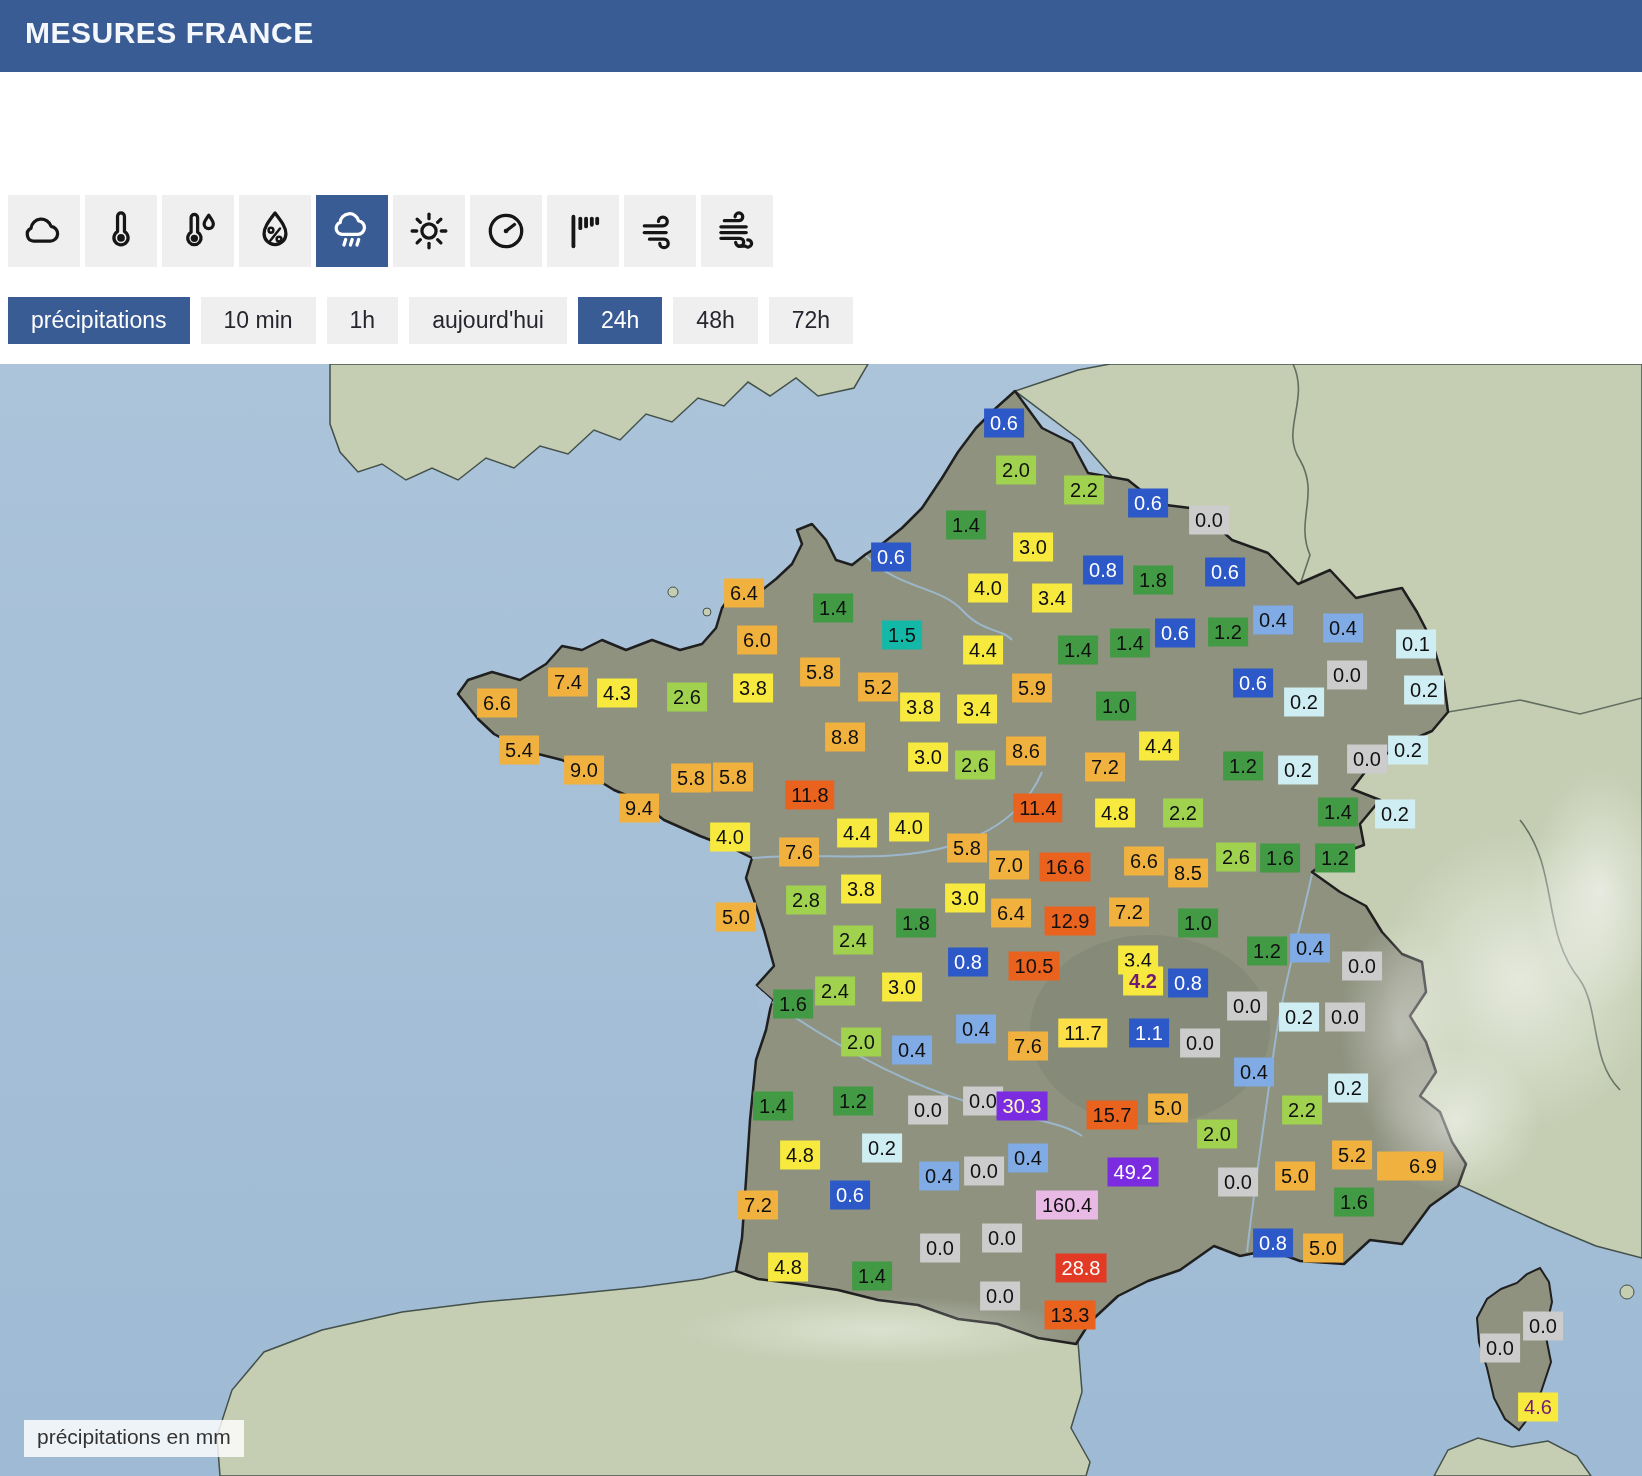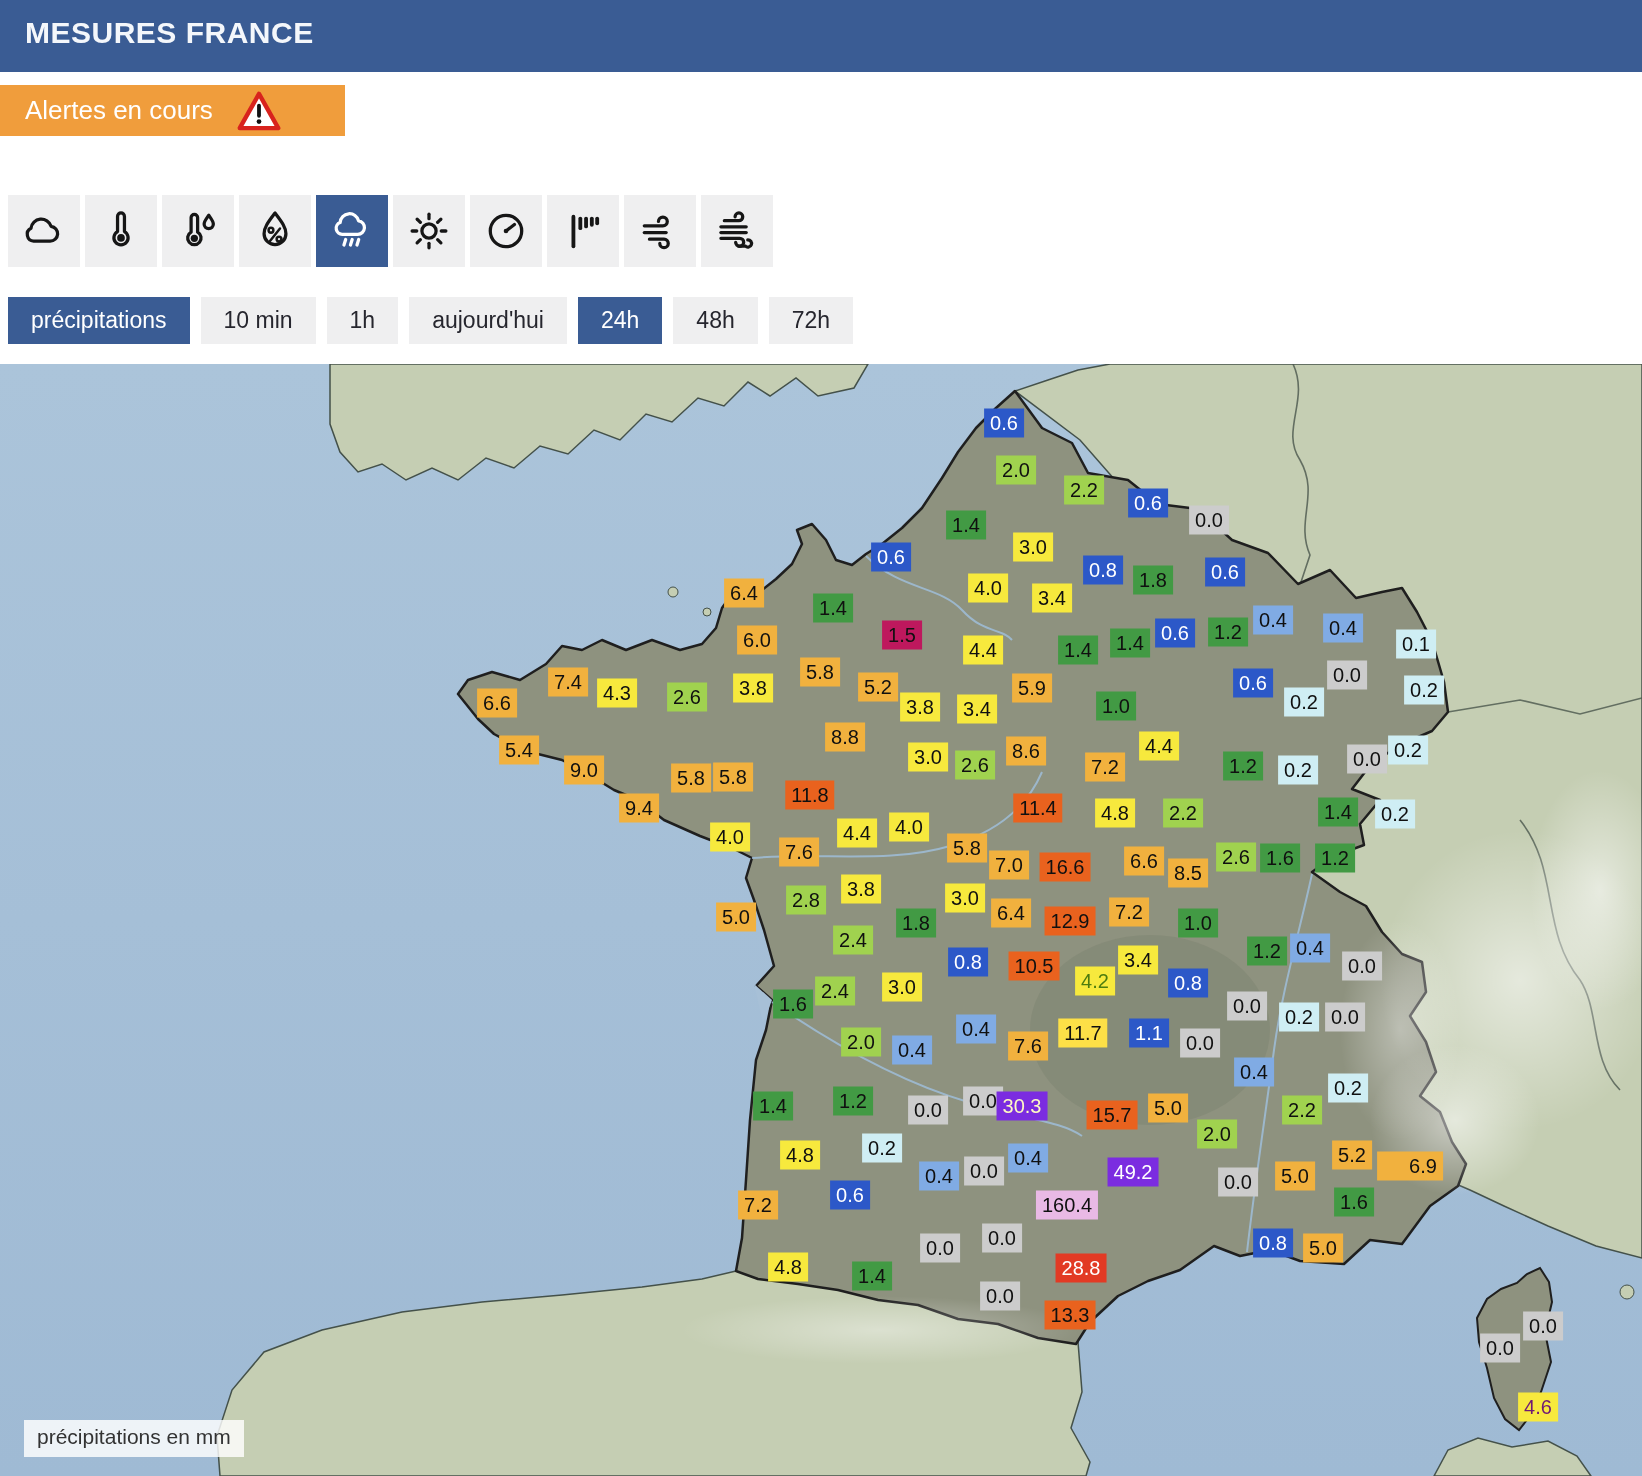--- a/index.html
+++ b/index.html
@@ -40,28 +40,20 @@
 </style>
 </head>
 <body>
 
 <div id="page">
 
   <header id="app-header">
     <h1 id="app-title">MESURES FRANCE</h1>
   </header>
 
-  <button id="alert-btn">
-    <span>Alertes en cours</span>
-    <svg width="44" height="40" viewBox="0 0 24 22">
-      <path d="M12 1.6 L22.6 20.4 H1.4 Z" fill="#ffffff" stroke="#d8231d" stroke-width="2.4" stroke-linejoin="round"></path>
-      <line x1="12" y1="8" x2="12" y2="13.6" stroke="#111" stroke-width="2.1" stroke-linecap="round"></line>
-      <circle cx="12" cy="16.8" r="1.3" fill="#111"></circle>
-    </svg>
-  </button>
 
   <div id="icon-row">
     <button class="icon-btn" aria-label="cloud">
       <svg width="46" height="46" viewBox="0 0 24 24" fill="none" stroke="currentColor" stroke-width="1.7" stroke-linecap="round" stroke-linejoin="round">
         <path d="M6.6 17.3 h8.6 a3.9 3.9 0 0 0 .5 -7.77 A5.4 5.4 0 0 0 5.2 10.6 A3.55 3.55 0 0 0 6.6 17.3 Z"></path>
       </svg>
     </button>
     <button class="icon-btn" aria-label="thermometer">
       <svg width="46" height="46" viewBox="0 0 24 24" fill="none" stroke="currentColor" stroke-width="1.7" stroke-linecap="round" stroke-linejoin="round">
         <path d="M10.2 4.4 a1.8 1.8 0 0 1 3.6 0 v7.9 a3.7 3.7 0 1 1 -3.6 0 Z"></path>
@@ -213,21 +205,21 @@
         <div class="map-label" style="left: 1225px; top: 208px; background: rgb(44, 88, 200); color: rgb(255, 255, 255);">0.6</div>
         <div class="map-label" style="left: 1153px; top: 216px; background: rgb(66, 154, 68); color: rgb(16, 16, 16);">1.8</div>
         <div class="map-label" style="left: 988px; top: 224px; background: rgb(247, 233, 61); color: rgb(16, 16, 16);">4.0</div>
         <div class="map-label" style="left: 744px; top: 229px; background: rgb(241, 177, 62); color: rgb(16, 16, 16);">6.4</div>
         <div class="map-label" style="left: 1052px; top: 234px; background: rgb(247, 233, 61); color: rgb(16, 16, 16);">3.4</div>
         <div class="map-label" style="left: 833px; top: 244px; background: rgb(66, 154, 68); color: rgb(16, 16, 16);">1.4</div>
         <div class="map-label" style="left: 1273px; top: 256px; background: rgb(128, 171, 228); color: rgb(16, 16, 16);">0.4</div>
         <div class="map-label" style="left: 1343px; top: 264px; background: rgb(128, 171, 228); color: rgb(16, 16, 16);">0.4</div>
         <div class="map-label" style="left: 1228px; top: 268px; background: rgb(66, 154, 68); color: rgb(16, 16, 16);">1.2</div>
         <div class="map-label" style="left: 1175px; top: 269px; background: rgb(44, 88, 200); color: rgb(255, 255, 255);">0.6</div>
-        <div class="map-label" style="left: 902px; top: 271px; background: #be185d; color: rgb(16, 16, 16); text-align: right;">1.5</div>
+        <div class="map-label" style="left: 902px; top: 271px; background: #14b8a6; color: rgb(16, 16, 16); text-align: right;">1.5</div>
         <div class="map-label" style="left: 757px; top: 276px; background: rgb(241, 177, 62); color: rgb(16, 16, 16);">6.0</div>
         <div class="map-label" style="left: 1130px; top: 279px; background: rgb(66, 154, 68); color: rgb(16, 16, 16);">1.4</div>
         <div class="map-label" style="left: 1416px; top: 280px; background: rgb(207, 238, 244); color: rgb(16, 16, 16);">0.1</div>
         <div class="map-label" style="left: 1078px; top: 286px; background: rgb(66, 154, 68); color: rgb(16, 16, 16);">1.4</div>
         <div class="map-label" style="left: 983px; top: 286px; background: rgb(247, 233, 61); color: rgb(16, 16, 16);">4.4</div>
         <div class="map-label" style="left: 820px; top: 308px; background: rgb(241, 177, 62); color: rgb(16, 16, 16);">5.8</div>
         <div class="map-label" style="left: 1347px; top: 311px; background: rgb(204, 204, 204); color: rgb(16, 16, 16);">0.0</div>
         <div class="map-label" style="left: 568px; top: 318px; background: rgb(241, 177, 62); color: rgb(16, 16, 16);">7.4</div>
         <div class="map-label" style="left: 1253px; top: 319px; background: rgb(44, 88, 200); color: rgb(255, 255, 255);">0.6</div>
         <div class="map-label" style="left: 878px; top: 323px; background: rgb(241, 177, 62); color: rgb(16, 16, 16);">5.2</div>
@@ -283,21 +275,21 @@
         <div class="map-label" style="left: 1070px; top: 557px; background: rgb(233, 98, 30); color: rgb(16, 16, 16);">12.9</div>
         <div class="map-label" style="left: 916px; top: 559px; background: rgb(66, 154, 68); color: rgb(16, 16, 16);">1.8</div>
         <div class="map-label" style="left: 1198px; top: 559px; background: rgb(66, 154, 68); color: rgb(16, 16, 16);">1.0</div>
         <div class="map-label" style="left: 853px; top: 576px; background: rgb(160, 210, 79); color: rgb(16, 16, 16);">2.4</div>
         <div class="map-label" style="left: 1310px; top: 584px; background: rgb(128, 171, 228); color: rgb(16, 16, 16);">0.4</div>
         <div class="map-label" style="left: 1267px; top: 587px; background: rgb(66, 154, 68); color: rgb(16, 16, 16);">1.2</div>
         <div class="map-label" style="left: 1138px; top: 596px; background: rgb(247, 233, 61); color: rgb(16, 16, 16);">3.4</div>
         <div class="map-label" style="left: 968px; top: 598px; background: rgb(44, 88, 200); color: rgb(255, 255, 255);">0.8</div>
         <div class="map-label" style="left: 1034px; top: 602px; background: rgb(233, 98, 30); color: rgb(16, 16, 16);">10.5</div>
         <div class="map-label" style="left: 1362px; top: 602px; background: rgb(204, 204, 204); color: rgb(16, 16, 16);">0.0</div>
-        <div class="map-label" style="left: 1095px; top: 617px; background: rgb(247, 233, 61); color: #4d7c0f;">4.2</div>
+        <div class="map-label" style="left: 1143px; top: 617px; background: rgb(247, 233, 61); color: #701a75; font-weight: bold;">4.2</div>
         <div class="map-label" style="left: 1188px; top: 619px; background: rgb(44, 88, 200); color: rgb(255, 255, 255);">0.8</div>
         <div class="map-label" style="left: 902px; top: 623px; background: rgb(247, 233, 61); color: rgb(16, 16, 16);">3.0</div>
         <div class="map-label" style="left: 835px; top: 627px; background: rgb(160, 210, 79); color: rgb(16, 16, 16);">2.4</div>
         <div class="map-label" style="left: 793px; top: 640px; background: rgb(66, 154, 68); color: rgb(16, 16, 16);">1.6</div>
         <div class="map-label" style="left: 1247px; top: 642px; background: rgb(204, 204, 204); color: rgb(16, 16, 16);">0.0</div>
         <div class="map-label" style="left: 1299px; top: 653px; background: rgb(207, 238, 244); color: rgb(16, 16, 16);">0.2</div>
         <div class="map-label" style="left: 1345px; top: 653px; background: rgb(204, 204, 204); color: rgb(16, 16, 16);">0.0</div>
         <div class="map-label" style="left: 976px; top: 665px; background: rgb(128, 171, 228); color: rgb(16, 16, 16);">0.4</div>
         <div class="map-label" style="left: 1083px; top: 669px; background: #fde047; color: rgb(16, 16, 16);">11.7</div>
         <div class="map-label" style="left: 1149px; top: 669px; background: rgb(44, 88, 200); color: rgb(255, 255, 255);">1.1</div>

